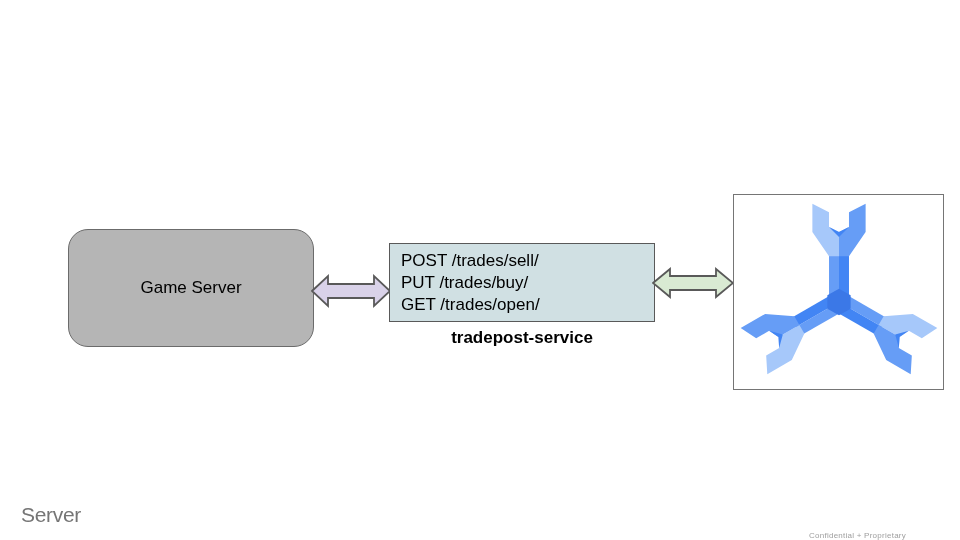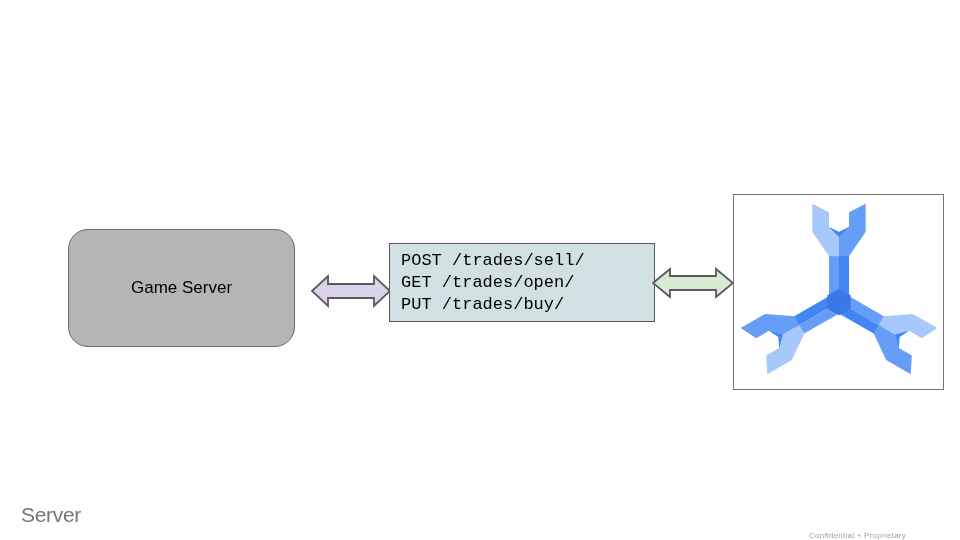--- a/index.html
+++ b/index.html
@@ -14,21 +14,21 @@
     height: 540px;
     background: #ffffff;
     overflow: hidden;
   }
 
   
   .game-server {
     position: absolute;
     left: 68px;
     top: 229px;
-    width: 227px;
+    width: 246px;
     height: 118px;
     background: var(--game-server-fill, #b5b5b5);
     border: 1.5px solid #6b6b6b;
     border-radius: 20px;
     display: flex;
     align-items: center;
     justify-content: center;
     box-sizing: border-box;
   }
   .game-server .label {
@@ -56,21 +56,20 @@
   .service-box {
     position: absolute;
     left: 389px;
     top: 243px;
     width: 266px;
     height: 79px;
     background: var(--service-box-fill, #d0e0e3);
     border: 1px solid #595959;
     box-sizing: border-box;
     padding: 6px 10px 8px 11px;
-    font-family: Liberation Mono, monospace;
   }
   .service-box .endpoint {
     font-size: 17px;
     line-height: 22px;
     color: #000000;
     white-space: nowrap;
   }
   .service-caption {
     position: absolute;
     left: 389px;
@@ -126,23 +125,24 @@
   <div class="game-server">
     <span class="label">Game Server</span>
   </div>
 
   <svg class="arrow-left" viewBox="0 0 80 38">
     <polygon points="1,19 17,4 17,12 63,12 63,4 79,19 63,34 63,26 17,26 17,34" fill="var(--arrow-left-fill, #d9d2e9)" stroke="var(--arrow-stroke, #595959)" stroke-width="1.8" stroke-linejoin="miter"></polygon>
   </svg>
 
   <div class="service-box">
     <div class="endpoint">POST /trades/sell/</div>
+    <div class="endpoint">PUT /trades/buy/</div>
     <div class="endpoint">GET /trades/open/</div>
-    <div class="endpoint">PUT /trades/buy/</div>
   </div>
+  <div class="service-caption">tradepost-service</div>
 
   <svg class="arrow-right" viewBox="0 0 82 34">
     <polygon points="1,17 18,3 18,10 64,10 64,3 81,17 64,31 64,24 18,24 18,31" fill="var(--arrow-right-fill, #d9ead3)" stroke="var(--arrow-stroke, #595959)" stroke-width="1.8" stroke-linejoin="miter"></polygon>
   </svg>
 
   <div class="logo-frame">
     <svg width="208" height="208" viewBox="-125 -125 250 250">
       <defs>
         <g id="wrench">
 

